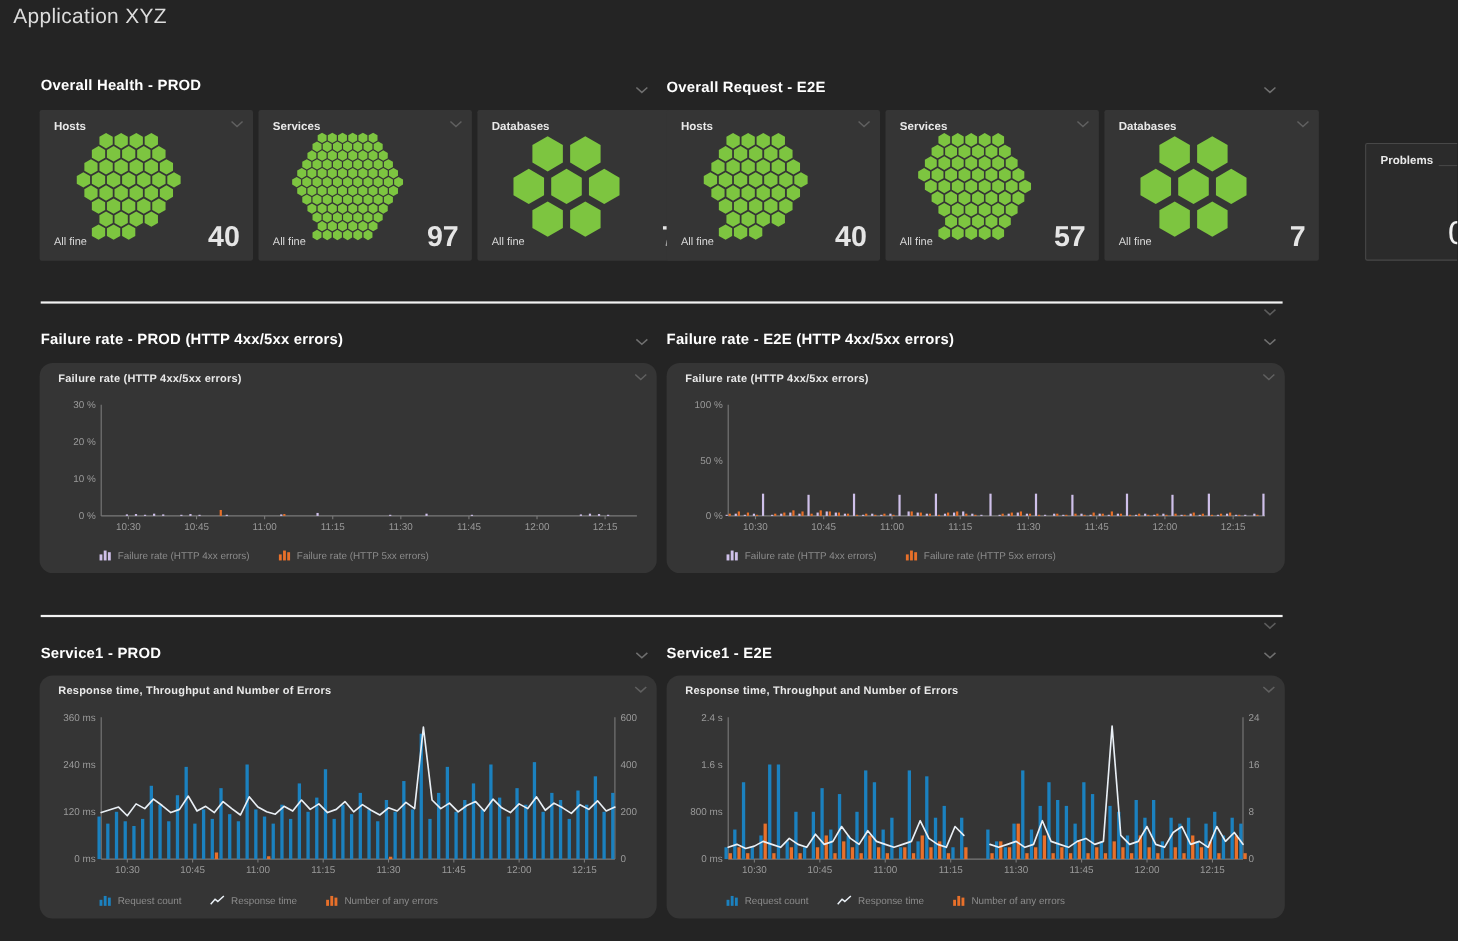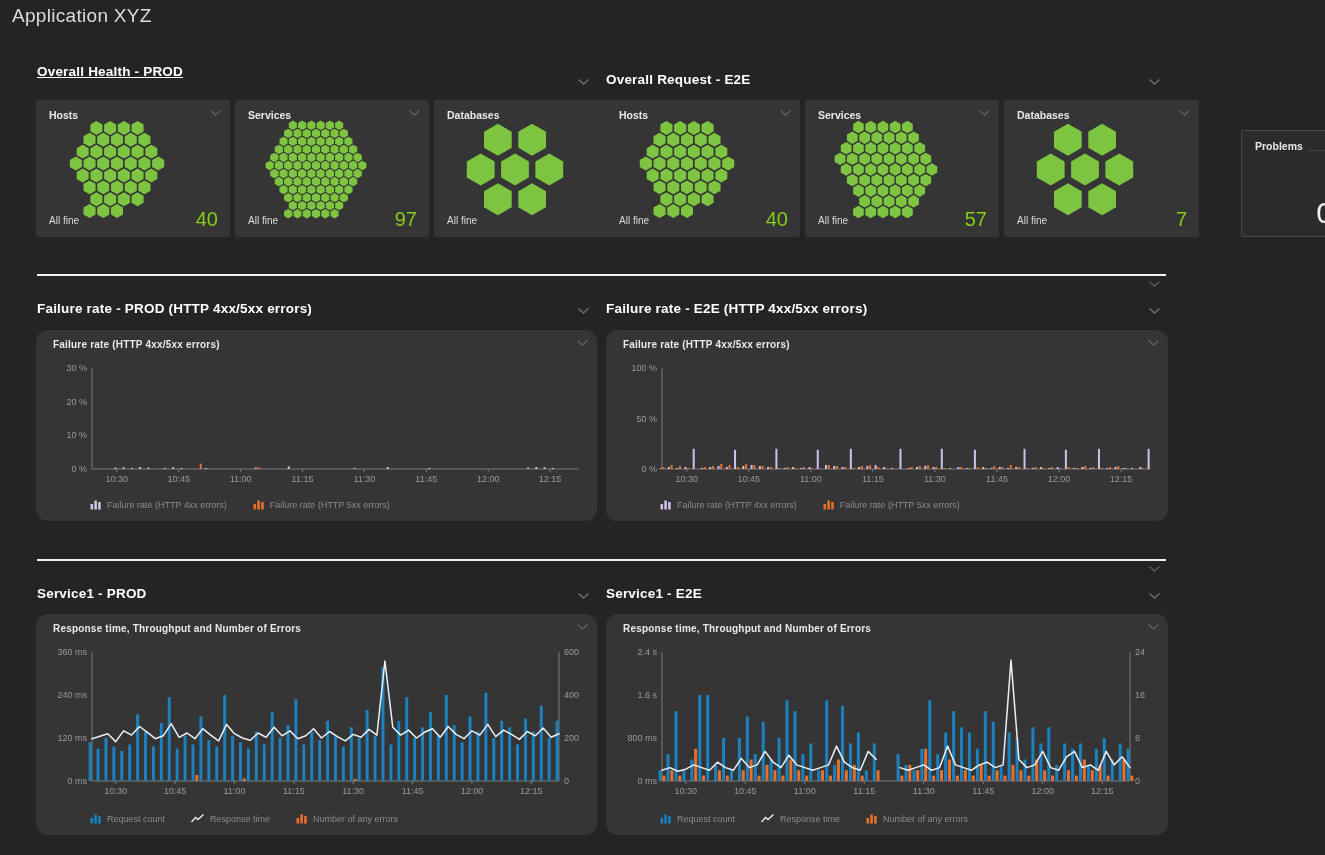--- a/index.html
+++ b/index.html
@@ -6,38 +6,38 @@
   .page{position:relative;width:1325px;height:855px;background:#242424;overflow:hidden;
         font-family:"Liberation Sans",sans-serif;-webkit-font-smoothing:antialiased;}
   .app-title{position:absolute;left:12px;top:5px;font-size:19px;color:#dcdcdc;font-weight:400;letter-spacing:.3px;}
   .section-title{position:absolute;font-size:13.5px;font-weight:bold;color:#fff;letter-spacing:.2px;}
   .chev{position:absolute;width:13px;height:8px;}
   .tile{position:absolute;background:#353535;border-radius:2px;padding-left:32px;}
   .tile-title{position:absolute;left:13px;top:9px;font-size:10.5px;font-weight:bold;color:#e9e9e9;}
   .tile-chev{position:absolute;right:8px;top:9px;width:13px;height:8px;}
   .hive{position:absolute;left:10px;top:20px;}
   .all-fine{position:absolute;left:13px;bottom:11px;font-size:10px;font-weight:normal;color:#dadada;}
-  .tile-count{position:absolute;right:12px;bottom:6px;font-size:20px;font-weight:400;color:#84cc16;}
+  .tile-count{position:absolute;right:12px;bottom:6px;font-size:26px;font-weight:700;color:#e5e5e5;}
   .problems-tile{position:absolute;background:#2b2b2b;border:1px solid #484848;border-radius:2px;}
   .problems-dash{position:absolute;left:66px;top:19px;width:26px;height:1px;background:#454545;}
   .problems-count{position:absolute;right:14px;bottom:6px;font-size:30px;font-weight:300;color:#f0f0f0;}
   .divider{position:absolute;left:37px;width:1129px;height:2px;background:#f2f2f2;}
   .chart-tile{position:absolute;background:#353535;border-radius:12px;}
   .chart-title{position:absolute;left:17px;top:9px;font-size:10px;font-weight:bold;color:#e9e9e9;letter-spacing:.2px;}
   .chart-svg{position:absolute;left:0;top:26px;}
   .legend{position:absolute;left:54px;bottom:11px;display:flex;gap:26px;align-items:center;}
   .legend-item{display:flex;align-items:center;gap:5px;font-size:9px;color:#8b8b8b;}
 </style>
 </head>
 <body>
 
 <div class="page">
   <div class="app-title">Application XYZ</div>
 
-  <div class="section-title" style="left:37px;top:64px;text-decoration:underline;">Overall Health - PROD</div>
+  <div class="section-title" style="left:37px;top:70px;">Overall Health - PROD</div>
   <svg class="chev" style="left:577px;top:78px;">
       <path d="M1.5 1.5 L6.5 6 L11.5 1.5" stroke="#6f6f6f" stroke-width="1.4" fill="none"></path>
     </svg>
   <div class="section-title" style="left:606px;top:72px;">Overall Request - E2E</div>
   <svg class="chev" style="left:1148px;top:78px;">
       <path d="M1.5 1.5 L6.5 6 L11.5 1.5" stroke="#6f6f6f" stroke-width="1.4" fill="none"></path>
     </svg>
 
   <div class="tile" style="left:36px;top:100px;width:162px;height:137px;">
     <div class="tile-title">Hosts</div>

